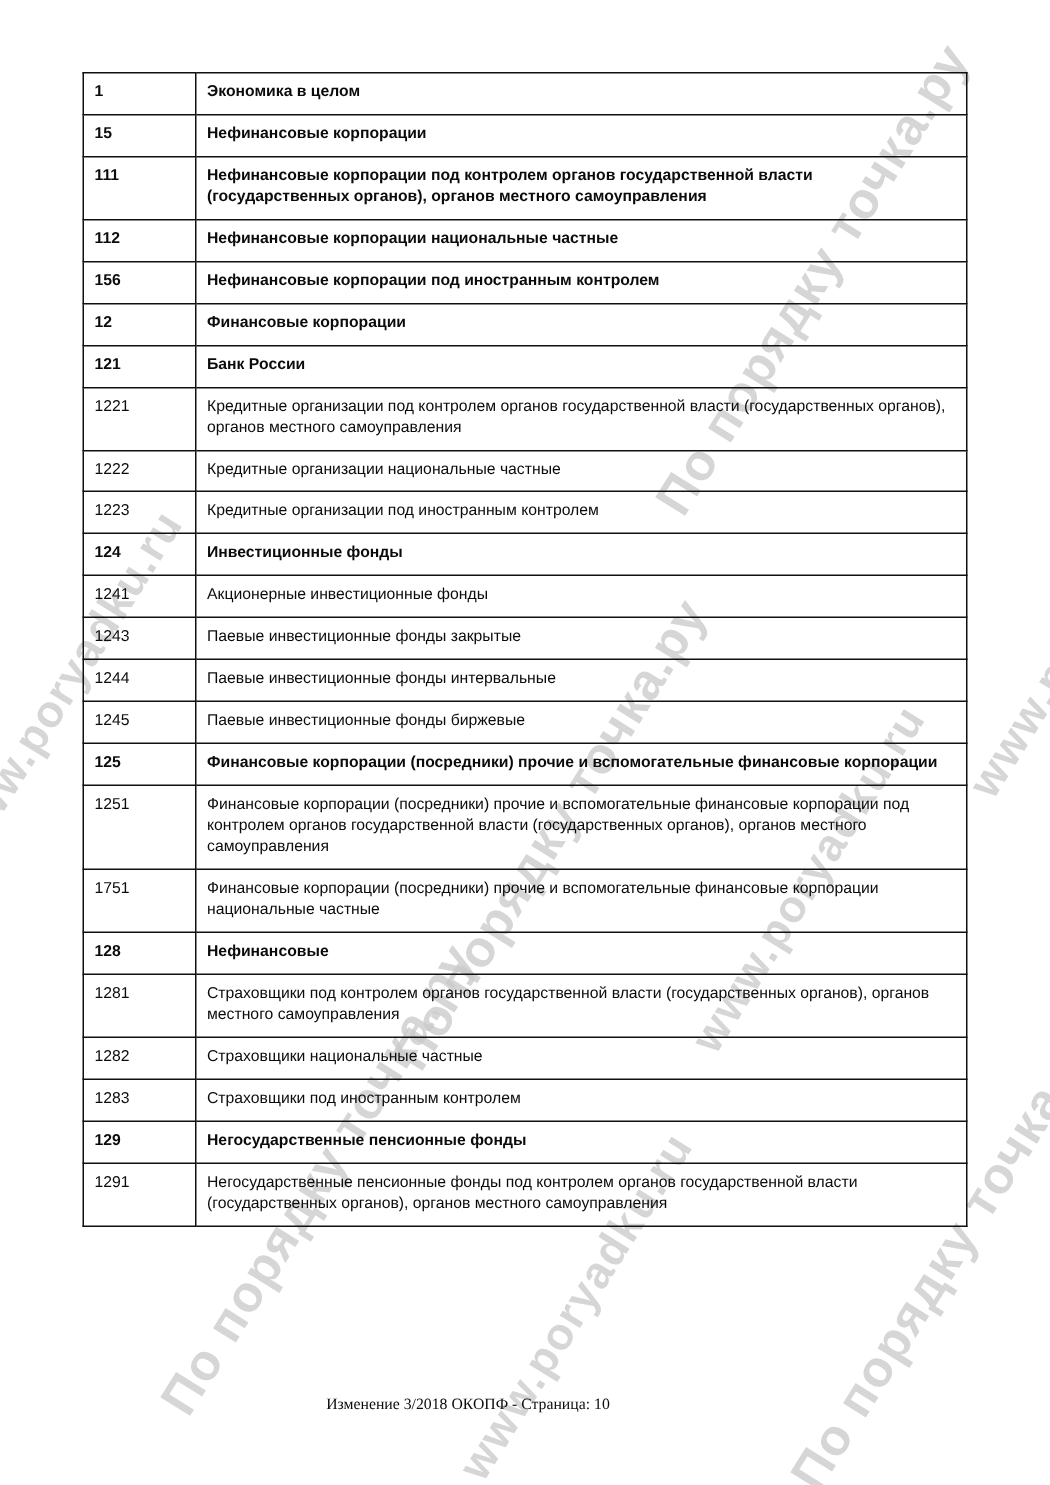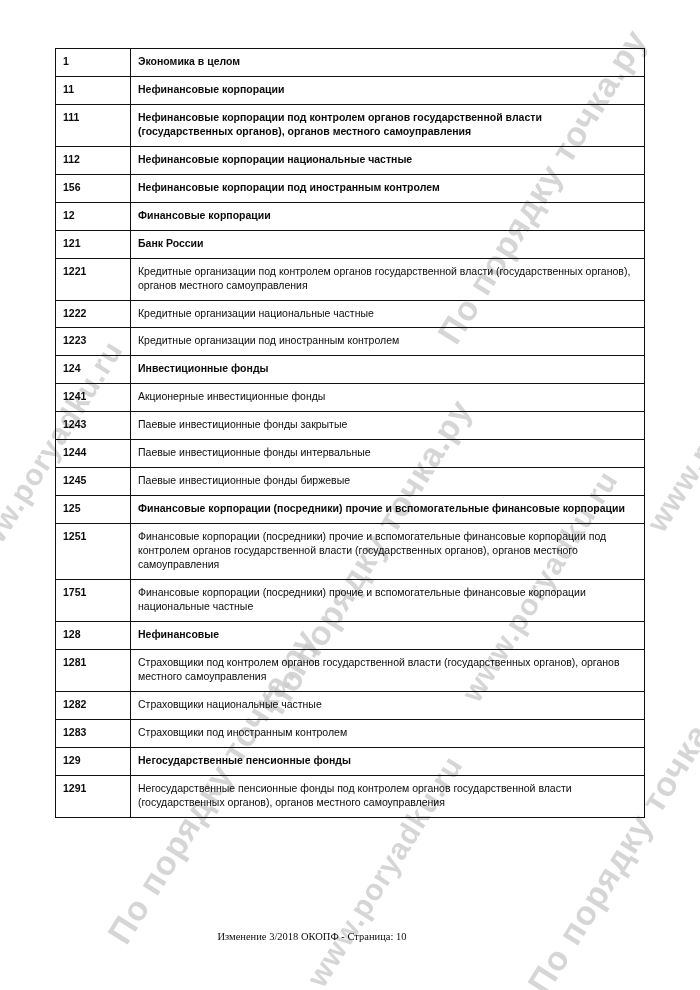--- a/index.html
+++ b/index.html
@@ -61,21 +61,21 @@
     border: 1px solid #101010;
     padding: 6px 7px 7px 7px;
     vertical-align: top;
     font-size: 10.5px;
     line-height: 1.33;
     color: #0b0b0b;
     background: transparent;
   }
   td.code-cell {
     width: 60px;
-    font-weight: bold;
+    font-weight: normal;
     white-space: nowrap;
   }
   tr.row-group td {
     font-weight: bold;
   }
   tr.row-leaf td.name-cell {
     font-weight: normal;
   }
 
   #page-footer {
@@ -105,21 +105,21 @@
 
 <div id="page">
 
   <table id="classifier-table">
     <tbody id="classifier-table-body">
         <tr class="table-row row-group">
           <td class="code-cell">1</td>
           <td class="name-cell">Экономика в целом</td>
         </tr>
         <tr class="table-row row-group">
-          <td class="code-cell">11</td>
+          <td class="code-cell">15</td>
           <td class="name-cell">Нефинансовые корпорации</td>
         </tr>
         <tr class="table-row row-group">
           <td class="code-cell">111</td>
           <td class="name-cell">Нефинансовые корпорации под контролем органов государственной власти (государственных органов), органов местного самоуправления</td>
         </tr>
         <tr class="table-row row-group">
           <td class="code-cell">112</td>
           <td class="name-cell">Нефинансовые корпорации национальные частные</td>
         </tr>

